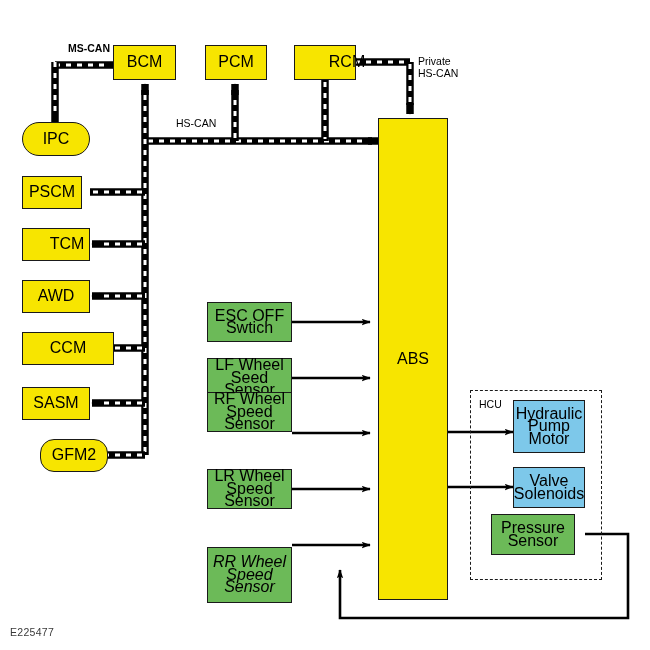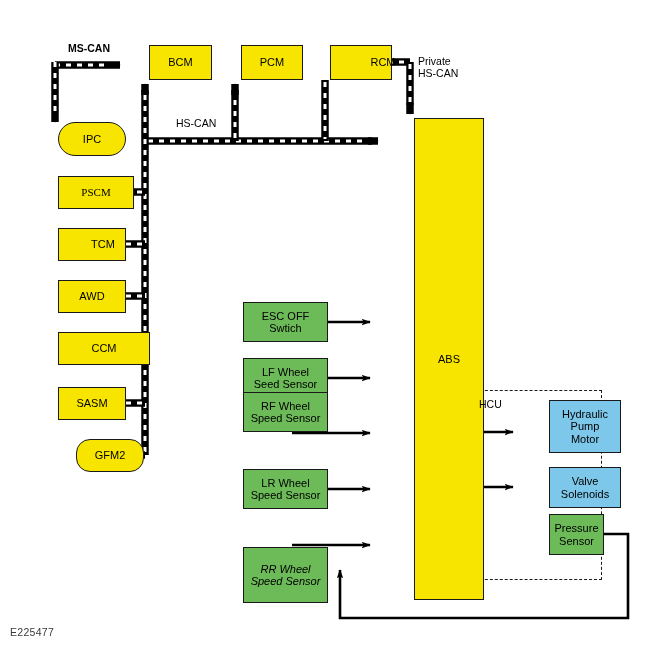--- a/index.html
+++ b/index.html
@@ -23,26 +23,25 @@
     height: 650px;
   }
   .node {
     position: absolute;
     box-sizing: border-box;
     border: 1.6px solid #1a1a1a;
     display: flex;
     align-items: center;
     justify-content: center;
     text-align: center;
-    font-size: 11px;
+    font-size: 16px;
     line-height: 12.5px;
     color: #000000;
     z-index: 3;
     padding: 0 2px;
-    margin-left: 36px;
   }
   .node-yellow { background: #f7e500; }
   .node-green  { background: #6cba58; }
   .node-blue   { background: #7dc8ea; }
   .node-abs {
     background: #f7e500;
     align-items: center;
   }
   .hcu-box {
     position: absolute;
@@ -172,21 +171,21 @@
   <div class="bus-label" style="left:418px; top:55px;">Private
 HS-CAN</div>
 
   <div class="node node-yellow" style="left:113px; top:45px; width:63px; height:35px;">BCM</div>
   <div class="node node-yellow" style="left:205px; top:45px; width:62px; height:35px;">PCM</div>
   <div class="node node-yellow" style="left:294px; top:45px; width:62px; height:35px;padding-left:46px;">RCM</div>
 
   <div class="node node-abs" style="left:378px; top:118px; width:70px; height:482px;">ABS</div>
 
   <div class="node node-yellow" style="left:22px; top:122px; width:68px; height:34px;border-radius:17px;">IPC</div>
-  <div class="node node-yellow" style="left:22px; top:176px; width:76px; height:33px;font-family:Liberation Serif, serif;">PSCM</div>
+  <div class="node node-yellow" style="left:22px; top:176px; width:60px; height:33px;">PSCM</div>
   <div class="node node-yellow" style="left:22px; top:228px; width:68px; height:33px;padding-left:24px;">TCM</div>
   <div class="node node-yellow" style="left:22px; top:280px; width:68px; height:33px;">AWD</div>
   <div class="node node-yellow" style="left:22px; top:332px; width:92px; height:33px;">CCM</div>
   <div class="node node-yellow" style="left:22px; top:387px; width:68px; height:33px;">SASM</div>
   <div class="node node-yellow" style="left:40px; top:439px; width:68px; height:33px;border-radius:14px;">GFM2</div>
 
   <div class="node node-green" style="left:207px; top:302px; width:85px; height:40px; white-space:pre-line;">ESC OFF
 Swtich</div>
   <div class="node node-green" style="left:207px; top:358px; width:85px; height:40px; white-space:pre-line;">LF Wheel
 Seed Sensor</div>
@@ -198,18 +197,18 @@
 Speed Sensor</div>
 
   <div class="hcu-box" style="left:470px; top:390px; width:132px; height:190px;"></div>
   <div class="hcu-label" style="left:479px; top:398px;">HCU</div>
 
   <div class="node node-blue" style="left:513px; top:400px; width:72px; height:53px; white-space:pre-line;">Hydraulic
 Pump
 Motor</div>
   <div class="node node-blue" style="left:513px; top:467px; width:72px; height:41px; white-space:pre-line;">Valve
 Solenoids</div>
-  <div class="node node-green" style="left:513px; top:514px; width:55px; height:41px; white-space:pre-line;">Pressure
+  <div class="node node-green" style="left:491px; top:514px; width:84px; height:41px; white-space:pre-line;">Pressure
 Sensor</div>
 
   <div class="fig-id" style="left:10px; top:626px;">E225477</div>
 
 </div>
 
 </body></html>

